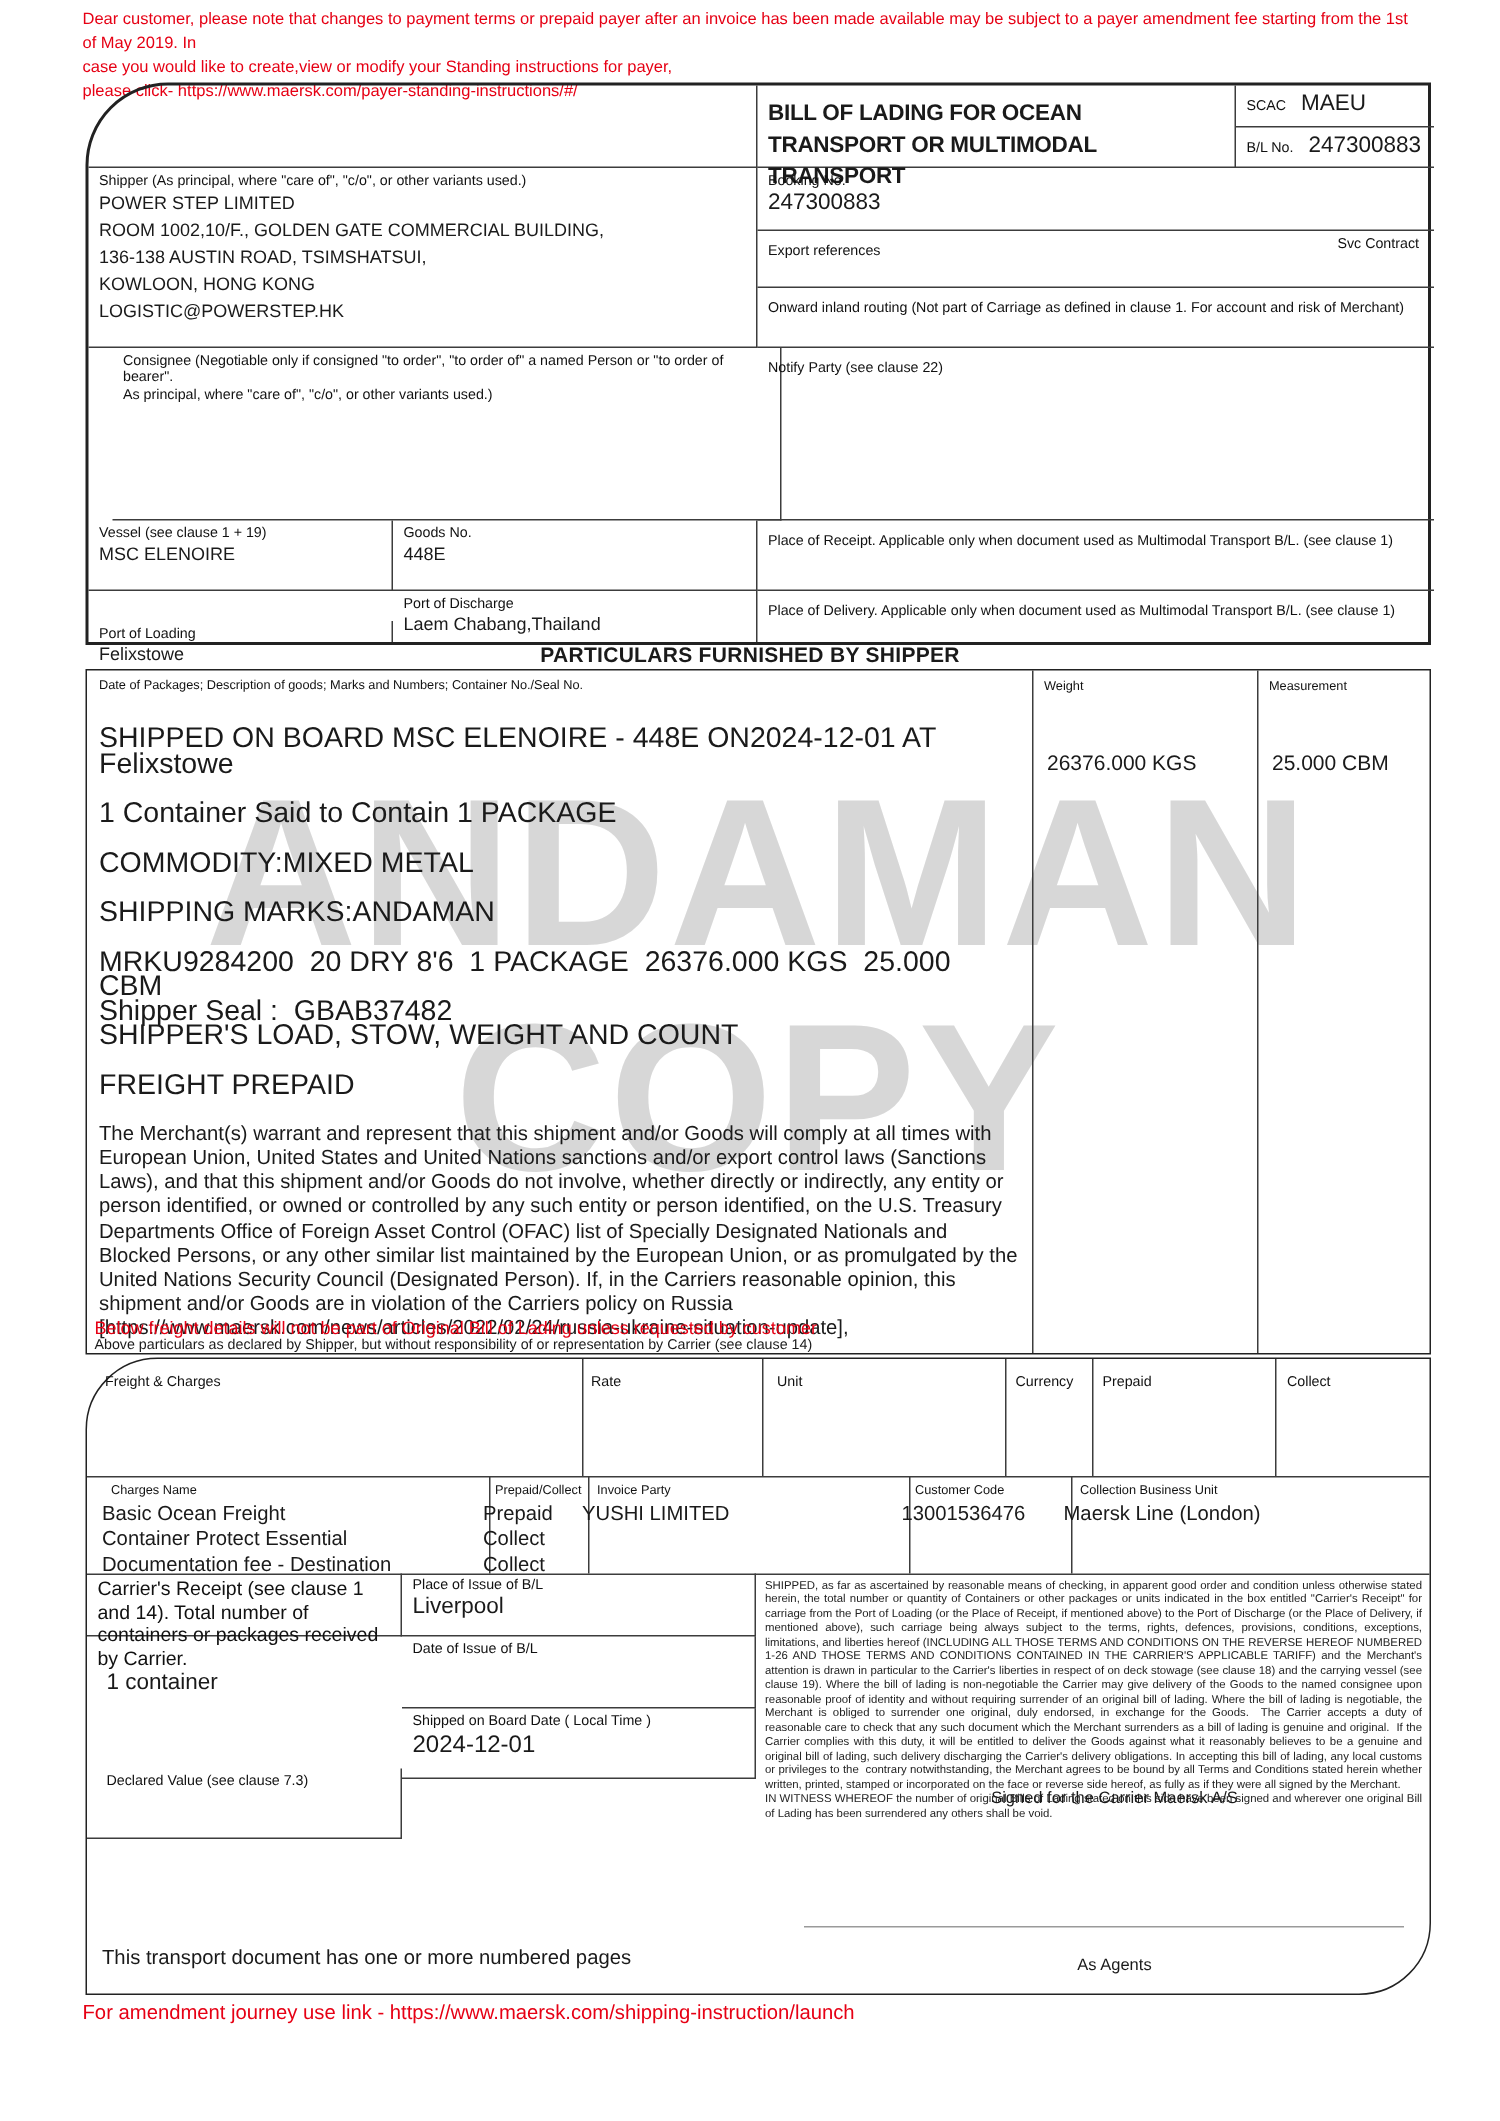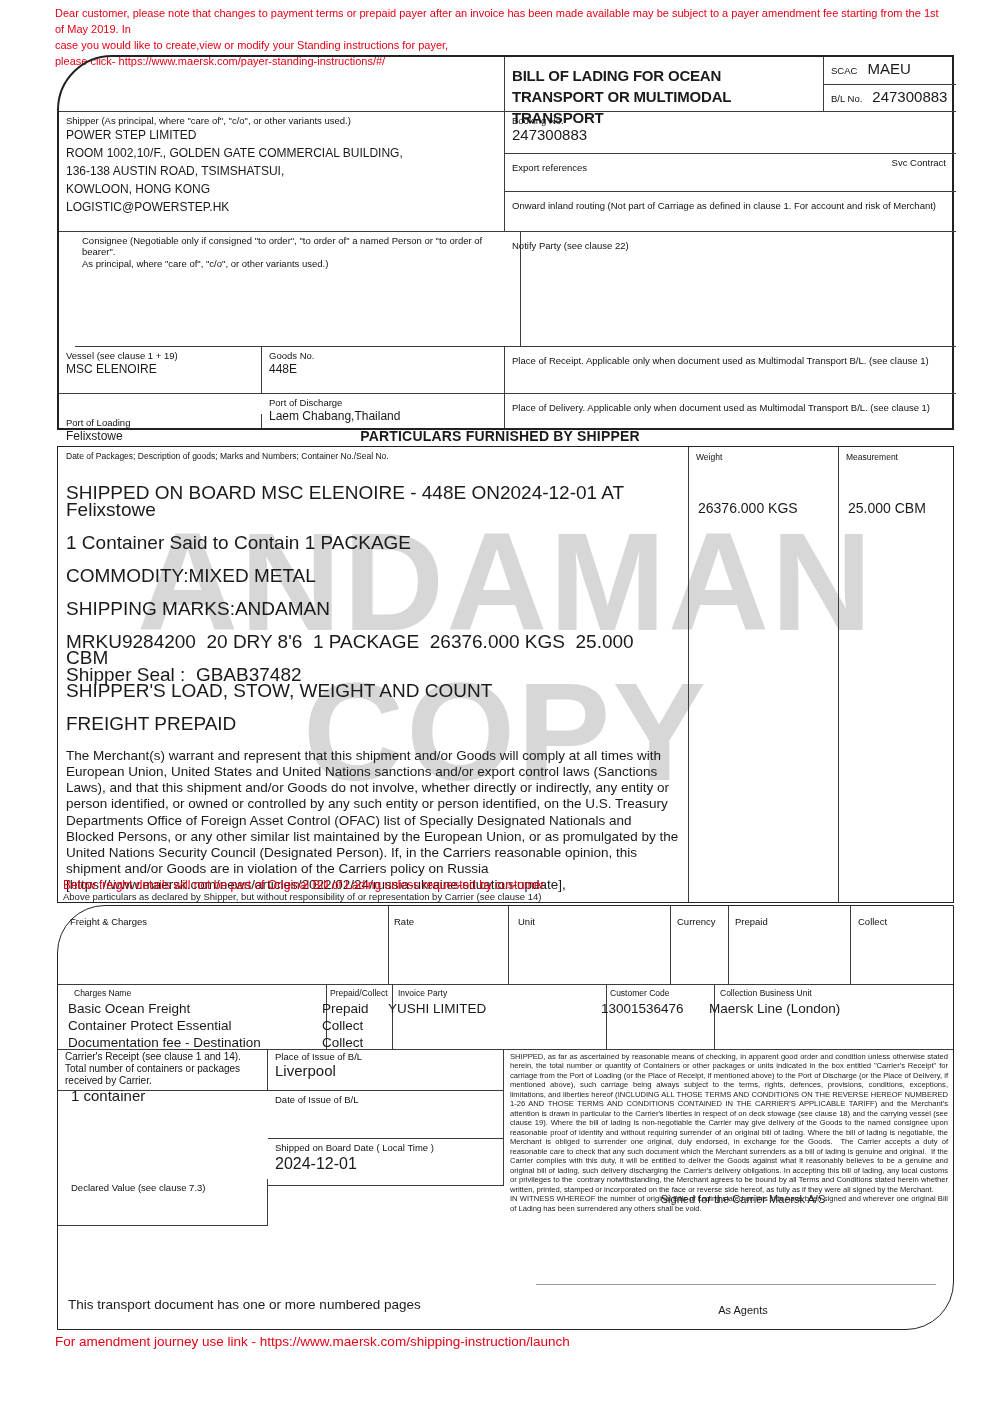--- a/index.html
+++ b/index.html
@@ -206,21 +206,21 @@
         <span class="cn">Documentation fee - Destination</span>
         <span class="cpc">Collect</span>
         <span class="cip"></span>
         <span class="ccc"></span>
         <span class="ccb"></span>
       </div>
     </div>
     <div class="hline" style="top:143px;"></div>
 
     <div class="cell br bb" style="left:0;top:143px;width:210px;height:42px;padding-top:2px;">
-      <div class="lbl" style="font-size:10px;">Carrier's Receipt (see clause 1 and 14). Total number of containers or packages received by Carrier.</div>
+      <div class="lbl" style="font-size:13px;">Carrier's Receipt (see clause 1 and 14). Total number of containers or packages received by Carrier.</div>
       <div class="big-val" style="padding-left:6px;">1 container</div>
     </div>
     <div class="cell br bb" style="left:210px;top:143px;width:236px;height:42px;padding-top:2px;">
       <div class="lbl">Place of Issue of B/L</div>
       <div class="big-val">Liverpool</div>
     </div>
     <div class="cell br bb" style="left:210px;top:185px;width:236px;height:48px;">
       <div class="lbl">Date of Issue of B/L</div>
     </div>
     <div class="cell br bb" style="left:0;top:225px;width:210px;height:47px;padding-left:13px;margin-top:48px;">

